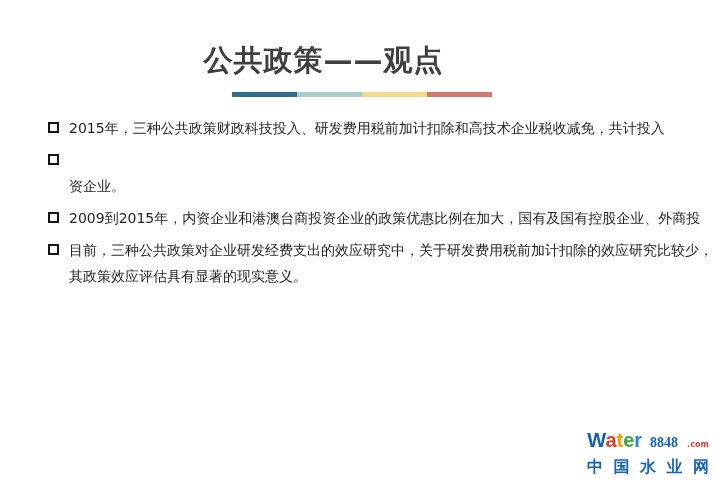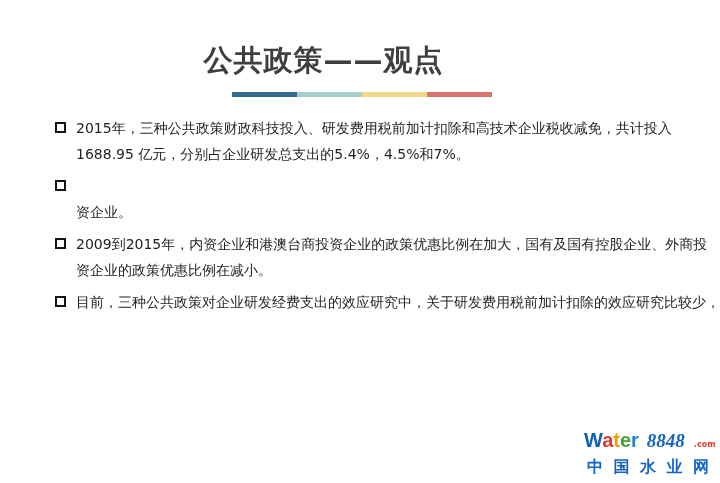--- a/index.html
+++ b/index.html
@@ -30,21 +30,21 @@
     left: 232px;
     width: 260px;
     height: 5px;
     display: flex;
   }
   .divider .seg { flex: 1 1 0; height: 100%; }
 
   .content {
     position: absolute;
     top: 115px;
-    left: 55px;
+    left: 48px;
     width: 650px;
   }
 
   .bullet {
     display: flex;
     align-items: flex-start;
     margin-bottom: 6px;
   }
   .bullet .marker {
     flex: 0 0 auto;
@@ -74,22 +74,21 @@
     white-space: nowrap;
     line-height: 22px;
     gap: 8px;
   }
   .logo-word .letters span {
     font-size: 20px;
     font-weight: bold;
     font-family: "Liberation Sans", sans-serif;
   }
   .logo-number {
-    font-size: 19px;
-    font-style: italic;
+    font-size: 14px;
     font-weight: bold;
     font-family: "Liberation Serif", "DejaVu Serif", serif;
     color: #1565c0;
   }
   .logo-tld {
     font-size: 8px;
     font-weight: bold;
     color: #e23b2e;
     margin-left: 1px;
     text-align: right;
@@ -116,44 +115,43 @@
   <div class="seg" style="background: rgb(240, 217, 137);"></div>
   <div class="seg" style="background: rgb(216, 117, 110);"></div>
 </div>
 
 <div class="content">
 
   <div class="bullet">
     <span class="marker"></span>
     <div class="text">
       <span>2015年，三种公共政策财政科技投入、研发费用税前加计扣除和高技术企业税收减免，共计投入</span><br>
-      <span>1688.95 亿元，分别占企业研发总支出的5.4%，4.5%和7%。</span>
     </div>
   </div>
 
   <div class="bullet">
     <span class="marker"></span>
     <div class="text">
       <br>
       <span>资企业。</span>
     </div>
   </div>
 
   <div class="bullet">
     <span class="marker"></span>
     <div class="text">
       <span>2009到2015年，内资企业和港澳台商投资企业的政策优惠比例在加大，国有及国有控股企业、外商投</span><br>
-      <span>资企业的政策优惠比例在减小。</span>
     </div>
   </div>
 
   <div class="bullet">
     <span class="marker"></span>
     <div class="text">
       <span>目前，三种公共政策对企业研发经费支出的效应研究中，关于研发费用税前加计扣除的效应研究比较少，</span><br>
+      <span>其政策效应评估具有显著的现实意义。</span>
     </div>
   </div>
 
 </div>
 
 <div class="logo">
   <div class="logo-word">
     <span class="letters"><span style="color: rgb(16, 97, 176);">W</span><span style="color: rgb(226, 59, 46);">a</span><span style="color: rgb(245, 157, 0);">t</span><span style="color: rgb(62, 165, 59);">e</span><span style="color: rgb(37, 133, 211);">r</span></span>
       <span class="logo-number">8848</span>
       <span class="logo-tld">.com</span>

